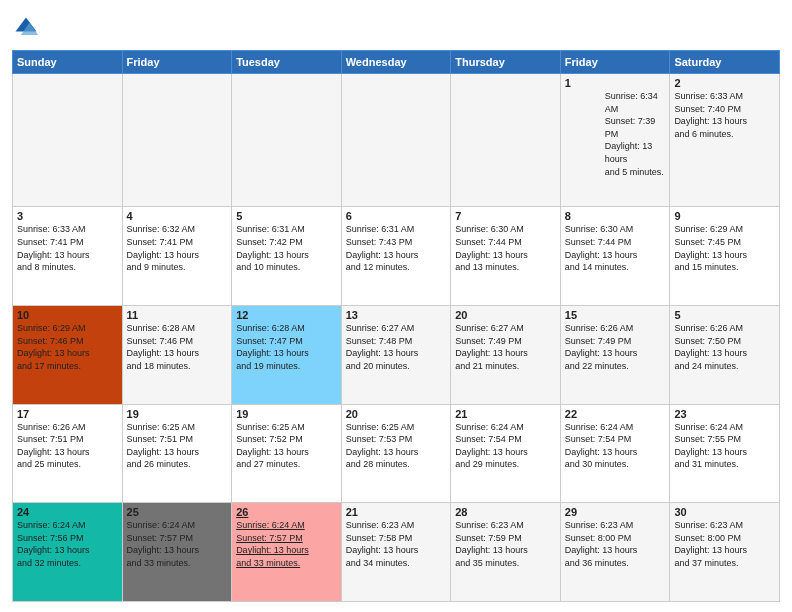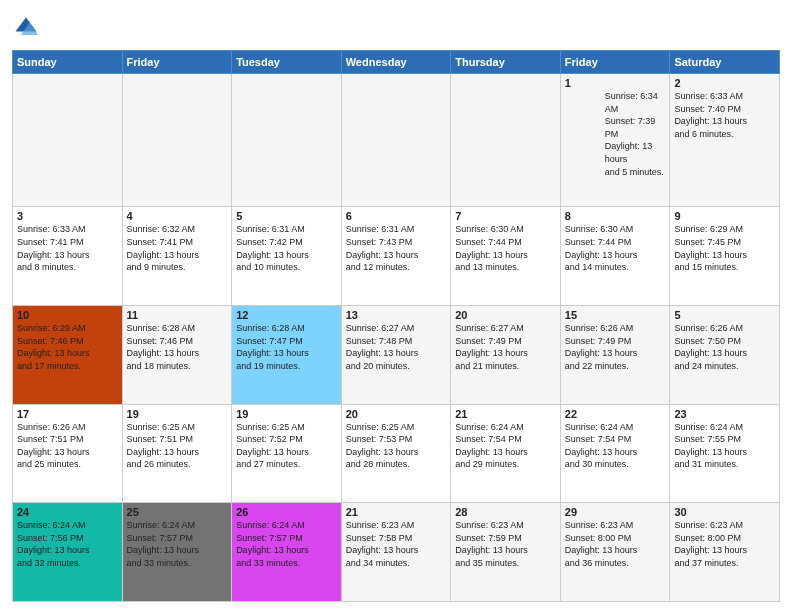--- a/index.html
+++ b/index.html
@@ -318,21 +318,21 @@
 Daylight: 13 hours
 and 32 minutes.</div>
           </td>
           <td style="background: #737373;">
             <span class="day-num">25</span>
             <div class="day-info" style="white-space: pre-line;">Sunrise: 6:24 AM
 Sunset: 7:57 PM
 Daylight: 13 hours
 and 33 minutes.</div>
           </td>
-          <td style="background: #d946ef;">
+          <td style="background: #fca5a5; text-decoration: underline;">
             <span class="day-num">26</span>
             <div class="day-info" style="white-space: pre-line;">Sunrise: 6:24 AM
 Sunset: 7:57 PM
 Daylight: 13 hours
 and 33 minutes.</div>
           </td>
           <td style="background: rgb(245, 245, 245);">
             <span class="day-num">21</span>
             <div class="day-info" style="white-space: pre-line;">Sunrise: 6:23 AM
 Sunset: 7:58 PM

